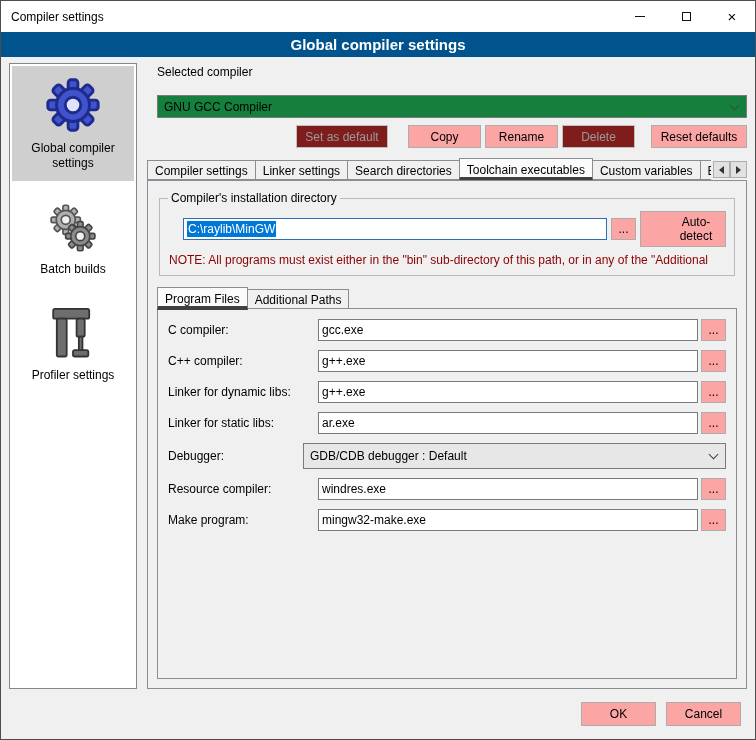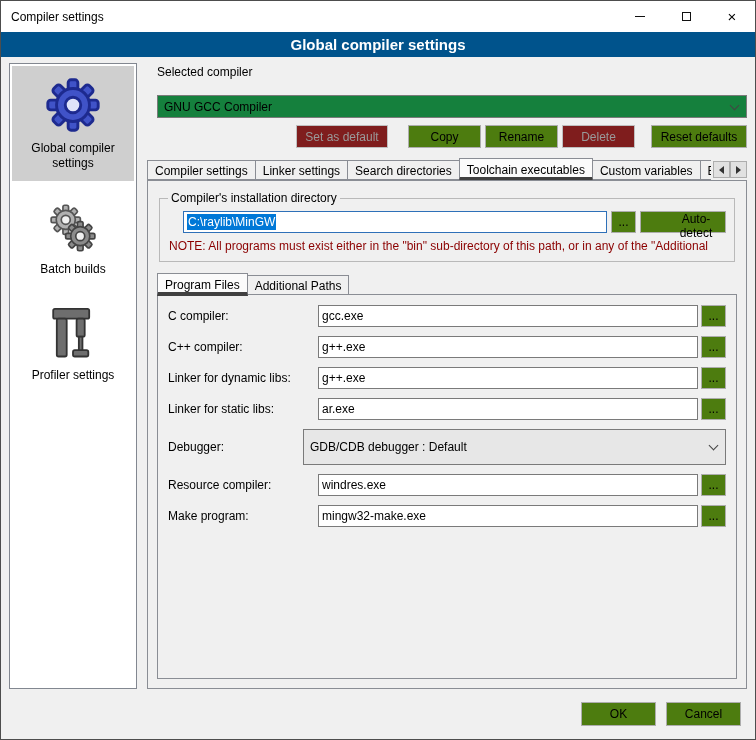--- a/index.html
+++ b/index.html
@@ -30,21 +30,21 @@
   .side-item { text-align:center; padding:8px 2px 10px; margin-bottom:10px; cursor:default; }
   .side-item.selected { background:#cfcfcf; }
   .side-icon { display:block; margin:0 auto 2px; }
   .side-label { display:block; font-size:12px; line-height:1.25; }
   
   .content { flex:1; display:flex; flex-direction:column; min-width:0; padding-left:2px; }
   .sc-label { margin:2px 0 16px 10px; }
   .combo { margin-left:10px; height:23px; background:#15803d; border:1px solid #7a7a7a; display:flex; align-items:center; padding:0 6px; }
   .combo .val { flex:1; overflow:hidden; white-space:nowrap; }
   .chev { width:7px; height:7px; border-right:1.5px solid #444; border-bottom:1.5px solid #444; transform:rotate(45deg); margin:-3px 2px 0 6px; flex:0 0 auto; }
-  .btn { background:#4d7c0f; border:1px solid #adadad; font-family:inherit; font-size:12px; height:23px; cursor:default; }
+  .btn { background:#fca5a5; border:1px solid #adadad; font-family:inherit; font-size:12px; height:23px; cursor:default; }
   .btn[disabled] { color:#9a9a9a; border-color:#bfbfbf; background:#7f1d1d; }
   .btnrow { display:flex; justify-content:flex-end; margin-top:7px; align-items:center; }
   .btnrow .b-set { width:92px; margin-right:20px; }
   .btnrow .b-copy,.btnrow .b-ren,.btnrow .b-del { width:73px; margin-right:4px; }
   .btnrow .b-del { margin-right:16px; }
   .btnrow .b-reset { width:96px; margin-right:0; }
   
   .tabbar { display:flex; align-items:flex-end; margin-top:10px; }
   .tabstrip { display:flex; align-items:flex-end; overflow:hidden; flex:1; white-space:nowrap; }
   .tab { flex:0 0 auto; background:#f0f0f0; border:1px solid #8a8d94; margin-right:-1px;
@@ -56,30 +56,30 @@
   .tri-r { width:0; height:0; border-top:4px solid transparent; border-bottom:4px solid transparent; border-left:5px solid #333; }
   
   .panel { border:1px solid #8a8d94; flex:1; padding:6px 9px 9px; display:flex; flex-direction:column; background:#f0f0f0; min-height:0; }
   fieldset.group { border:1px solid #b9b9b9; padding:4px 8px 8px; margin:4px 2px 0; }
   fieldset.group legend { padding:0 3px; }
   .install-row { display:flex; align-items:center; gap:4px; margin-top:2px; }
   .textbox { display:flex; align-items:center; background:#fff; border:1px solid #7a7a7a; height:22px; padding:0 3px; overflow:hidden; white-space:nowrap;margin-left:15px; }
   .install-row .textbox { flex:1; border-color:#2e70b8; }
   .sel-text { background:#0078d7; color:#fff; padding:1px 1px; }
   .browse { width:25px; height:22px; }
-  .b-auto { width:86px; height:22px;padding-left:26px; }
+  .b-auto { width:86px; height:36px;padding-left:26px; }
   .note { color:#8b0000; margin:6px 1px 0; white-space:nowrap; overflow:hidden; }
   
   .subtabbar { display:flex; align-items:flex-end; margin-top:11px; }
   .subpanel { border:1px solid #8a8d94; margin-top:-1px; flex:1; padding:10px 10px 0; background:#f0f0f0; }
   .row { display:flex; align-items:center; margin-bottom:9px; }
   .flabel { flex:0 0 135px; }
   .row .textbox { flex:1; }
   .row .browse { margin-left:3px; flex:0 0 25px; }
-  .selectbox { flex:1; display:flex; align-items:center; border:1px solid #7a7a7a; background:#e7e7e7; height:36px; padding:0 6px; }
+  .selectbox { flex:1; display:flex; align-items:center; border:1px solid #7a7a7a; background:#e7e7e7; height:26px; padding:0 6px; }
   .selectbox .val { flex:1; overflow:hidden; white-space:nowrap; }
   
   .footer { flex:0 0 42px; display:flex; justify-content:flex-end; align-items:center; gap:10px; padding:0 14px 8px; }
   .footer .btn { width:75px; height:24px; }
 </style>
 </head>
 <body>
 
 <svg width="0" height="0" style="position:absolute" aria-hidden="true">
   <defs>

